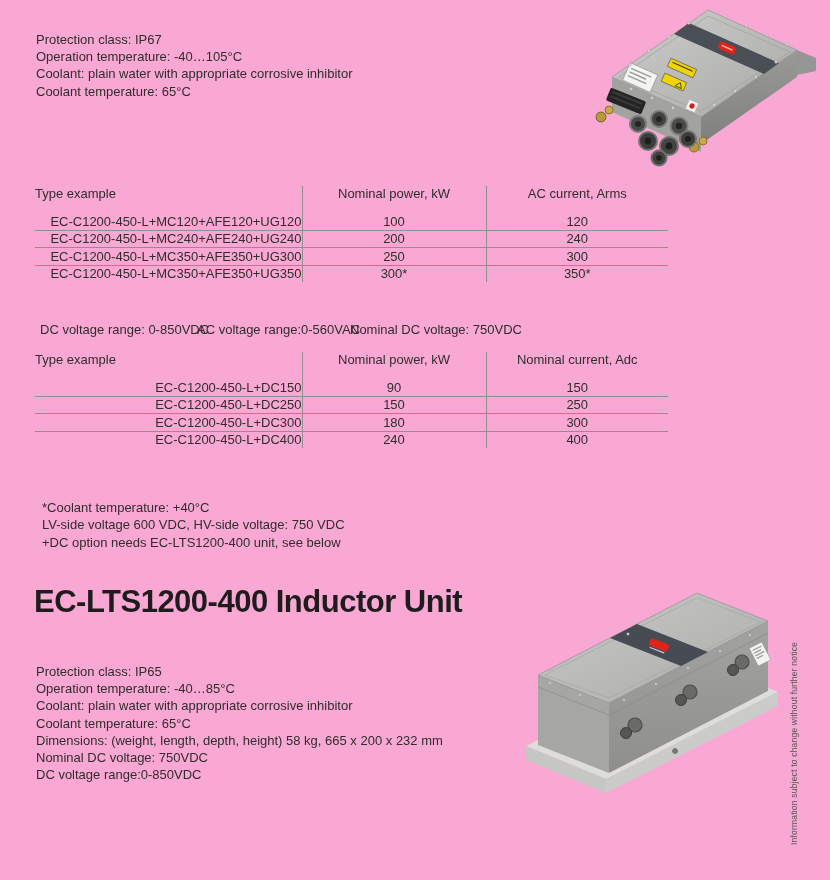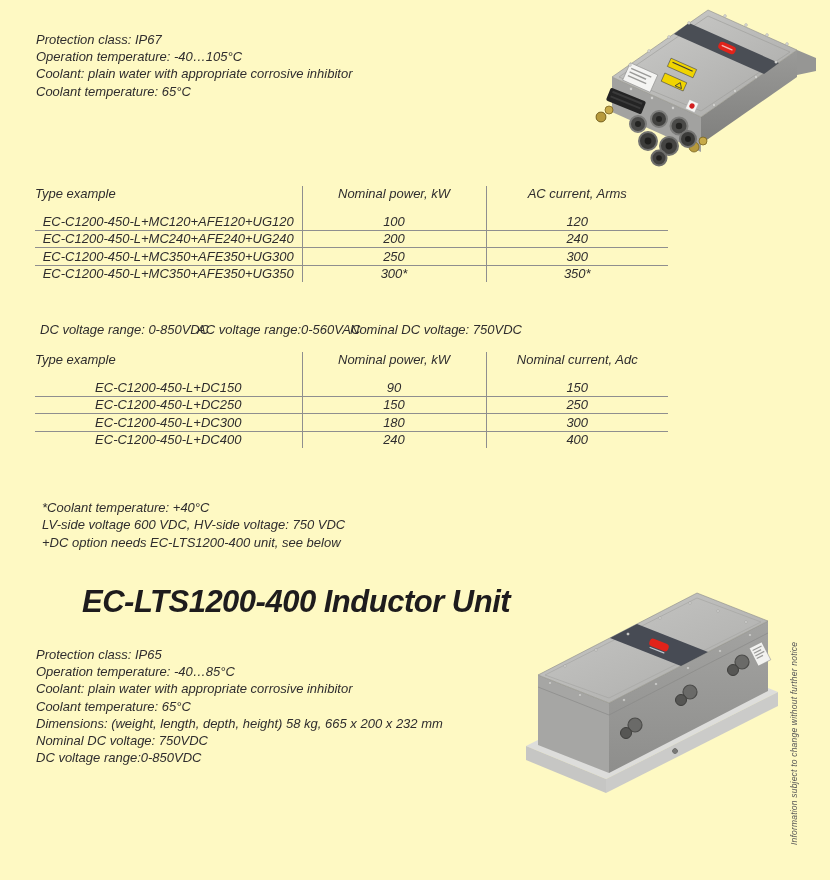--- a/index.html
+++ b/index.html
@@ -1,29 +1,29 @@
 <!DOCTYPE html>
 <html><head>
 <meta charset="utf-8">
 <style>
   html,body { margin:0; padding:0; background:#ffffff; }
   .page {
-    position:relative; width:830px; height:880px; background:#fef9c3;
+    position:relative; width:830px; height:880px; background:#f9a8d4;
     font-family:"Liberation Sans","DejaVu Sans",sans-serif;
-    color:#2f2d2e; overflow:hidden;font-style:italic;
+    color:#2f2d2e; overflow:hidden;
   }
   .abs { position:absolute; }
   .specs { font-size:13px; line-height:17.2px; }
   .spec-line { white-space:nowrap; }
 
   table.spec-table { border-collapse:collapse; table-layout:fixed; font-size:13px; color:#2f2d2e; }
   table.spec-table th { font-weight:normal; text-align:center; vertical-align:top; padding:0 0 12px 0; }
   table.spec-table th.c1 { text-align:left;margin-left:40px; }
   table.spec-table td { text-align:center; padding:1.5px 0 2px 0; line-height:13px; }
-  table.spec-table td.c1 { text-align:center; white-space:nowrap;margin-top:48px; }
+  table.spec-table td.c1 { text-align:right; white-space:nowrap;margin-top:48px; }
   table.spec-table th + th, table.spec-table td + td { border-left:1px solid #8f8f8f; }
   table.spec-table tr.sep td { border-bottom:1px solid #8f8f8f; }
 
   .voltage-note { font-size:13px; white-space:nowrap; }
   .footnotes { font-size:13px; line-height:17.3px; }
   .big-title { font-size:31px; font-weight:bold; letter-spacing:-0.5px; color:#1e1c1d; white-space:nowrap; }
   .side-note {
     position:absolute; left:789px; top:845px;
     transform:rotate(-90deg); transform-origin:0 0;
     font-size:8.5px; color:#555; white-space:nowrap; letter-spacing:0.2px;
@@ -211,23 +211,23 @@
     </tr>
   </tbody>
     </table>
 
   <div class="abs footnotes" style="left:42px; top:499px;">
     <div>*Coolant temperature: +40°C</div>
     <div>LV-side voltage 600 VDC, HV-side voltage: 750 VDC</div>
     <div>+DC option needs EC-LTS1200-400 unit, see below</div>
   </div>
 
-  <div class="abs big-title" style="left:34px; top:584px;margin-left:48px;">EC-LTS1200-400 Inductor Unit</div>
-
-  <div class="abs specs" style="left:36px; top:646px;">
+  <div class="abs big-title" style="left:34px; top:584px;">EC-LTS1200-400 Inductor Unit</div>
+
+  <div class="abs specs" style="left:36px; top:663px;">
     <div class="spec-line">Protection class: IP65</div>
     <div class="spec-line">Operation temperature: -40…85°C</div>
     <div class="spec-line">Coolant: plain water with appropriate corrosive inhibitor</div>
     <div class="spec-line">Coolant temperature: 65°C</div>
     <div class="spec-line">Dimensions: (weight, length, depth, height) 58 kg, 665 x 200 x 232 mm</div>
     <div class="spec-line">Nominal DC voltage: 750VDC</div>
     <div class="spec-line">DC voltage range:0-850VDC</div>
   </div>
 
   <svg class="abs" style="left:520px; top:588px;" width="270" height="220" viewBox="0 0 270 220">

